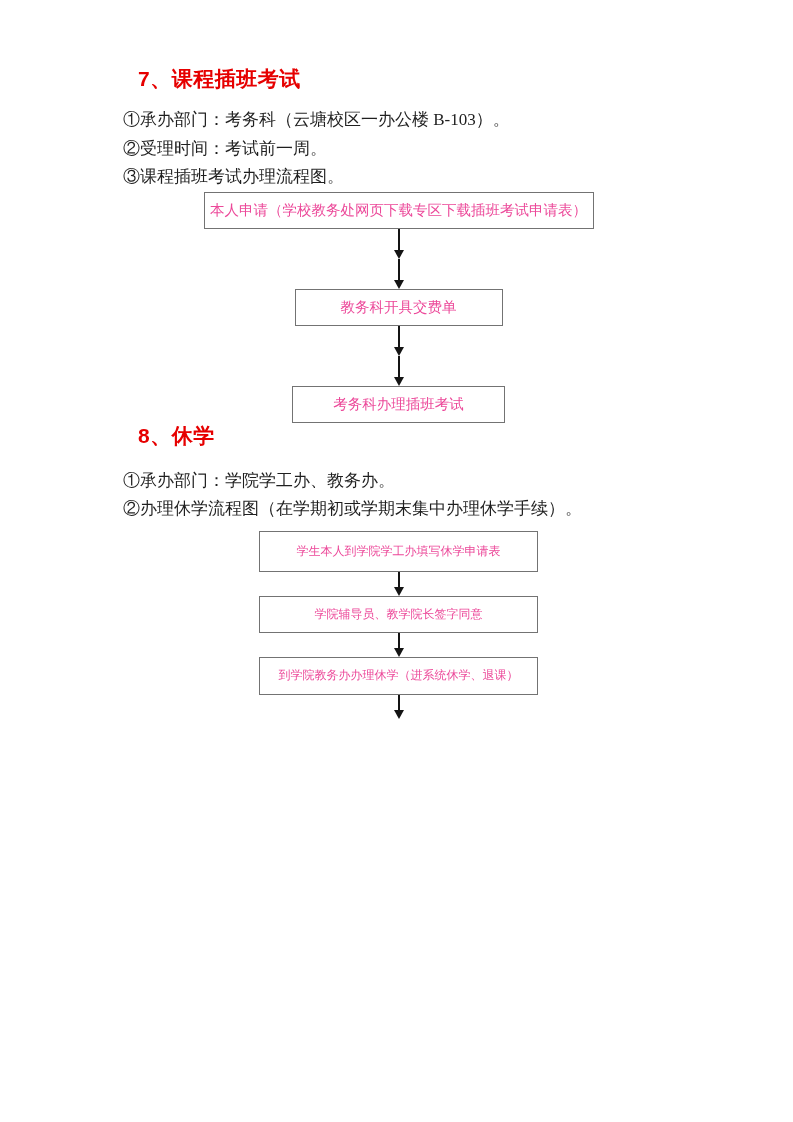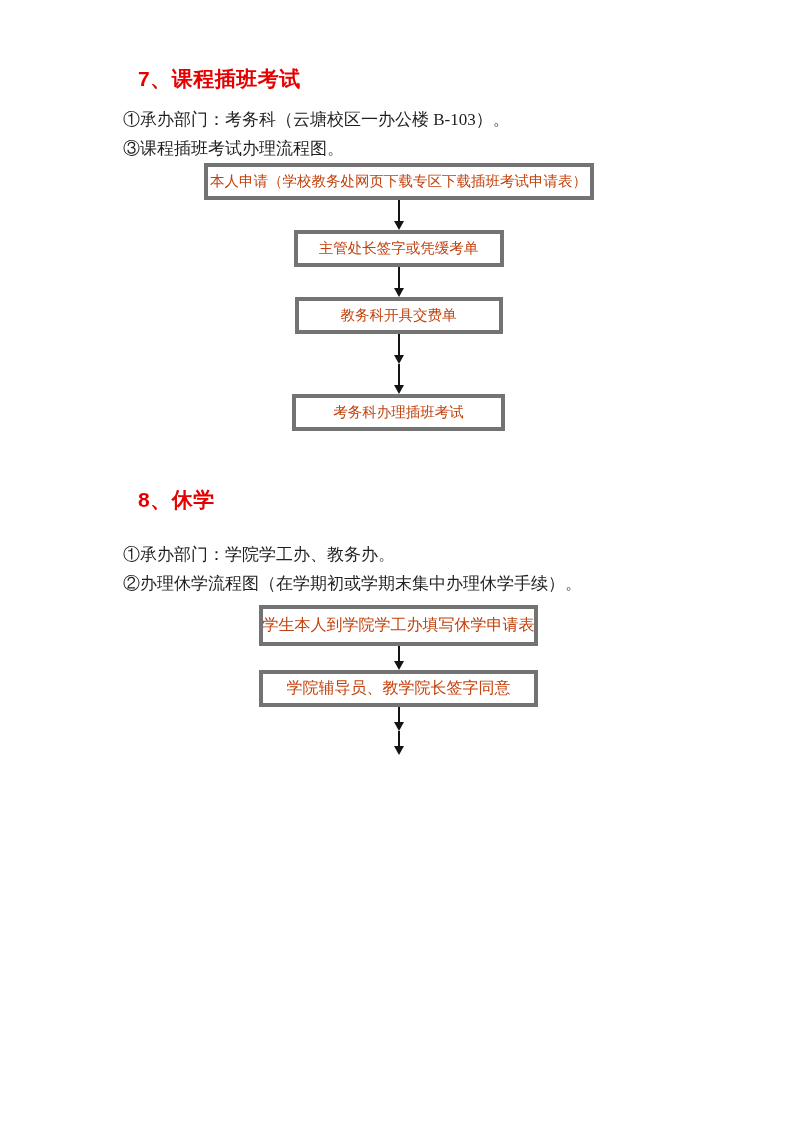--- a/index.html
+++ b/index.html
@@ -15,60 +15,60 @@
   .sec-title{
     font-family:"Liberation Sans","DejaVu Sans",sans-serif;
     font-weight:bold;
     font-size:21px;
     line-height:26px;
     color:#e60000;
     margin:0 0 0 138px;
     letter-spacing:0.5px;
   }
   .sec-title.first{margin-top:66px;}
-  .sec-title.second{margin-top:56px;}
+  .sec-title.second{}
 
   .body-lines{margin:14px 0 0 123px;}
-  .body-lines.s8{margin-top:28px;}
+  .body-lines.s8{margin-top:18px;}
   .body-line{
     margin:0;
     font-size:17px;
     line-height:28.5px;
     white-space:pre;
   }
 
   .flow{
     display:flex;
     flex-direction:column;
     align-items:center;
     position:relative;
     left:2px;
   }
   .flow7{margin-top:0px;}
   .flow8{margin-top:7px;}
 
   .fbox{
     box-sizing:border-box;
-    border:4px solid #737373;
+    border:1px solid #737373;
     display:flex;
     align-items:center;
     justify-content:center;
     text-align:center;
     font-size:14.5px;
-    color:#c2410c;
+    color:#ec4899;
     background:#ffffff;
     white-space:nowrap;
   }
   .b7-0{width:390px;height:37px;}
   .b7-1{width:210px;height:37px;}
   .b7-2{width:208px;height:37px;}
   .b7-3{width:137px;height:37px;}
   .b7-4{width:213px;height:37px;}
 
-  .flow8 .fbox{font-size:16px;text-align:center;}
+  .flow8 .fbox{font-size:12px;text-align:center;}
   .b8-0{width:279px;height:41px;}
   .b8-1{width:279px;height:37px;font-family:Liberation Mono, monospace;}
   .b8-2{width:279px;height:38px;}
   .b8-3{width:308px;height:40px;}
 
   .arrow{
     display:flex;
     flex-direction:column;
     align-items:center;
     justify-content:flex-end;
@@ -85,30 +85,30 @@
 </style>
 </head>
 <body>
 
 <div class="page">
 
   <section>
     <h2 class="sec-title first">7、课程插班考试</h2>
     <div class="body-lines">
       <p class="body-line">①承办部门：考务科（云塘校区一办公楼 B-103）。</p>
+      <p class="body-line">②受理时间：考试前一周。</p>
       <p class="body-line">③课程插班考试办理流程图。</p>
     </div>
 
     <div class="flow flow7">
       <div class="fbox b7-0">本人申请（学校教务处网页下载专区下载插班考试申请表）</div>
       <div class="arrow a7">
           <div class="stem"></div>
           <div class="head"></div>
         </div>
-      <div class="fbox b7-1">主管处长签字或凭缓考单</div>
       <div class="arrow a7">
           <div class="stem"></div>
           <div class="head"></div>
         </div>
       <div class="fbox b7-2">教务科开具交费单</div>
       <div class="arrow a7">
           <div class="stem"></div>
           <div class="head"></div>
         </div>
       <div class="arrow a7">
@@ -130,20 +130,21 @@
       <div class="fbox b8-0">学生本人到学院学工办填写休学申请表</div>
       <div class="arrow a8">
           <div class="stem"></div>
           <div class="head"></div>
         </div>
       <div class="fbox b8-1">学院辅导员、教学院长签字同意</div>
       <div class="arrow a8">
           <div class="stem"></div>
           <div class="head"></div>
         </div>
+      <div class="fbox b8-2">到学院教务办办理休学（进系统休学、退课）</div>
       <div class="arrow a8">
           <div class="stem"></div>
           <div class="head"></div>
         </div>
     </div>
   </section>
 
 </div>
 
 </body></html>

